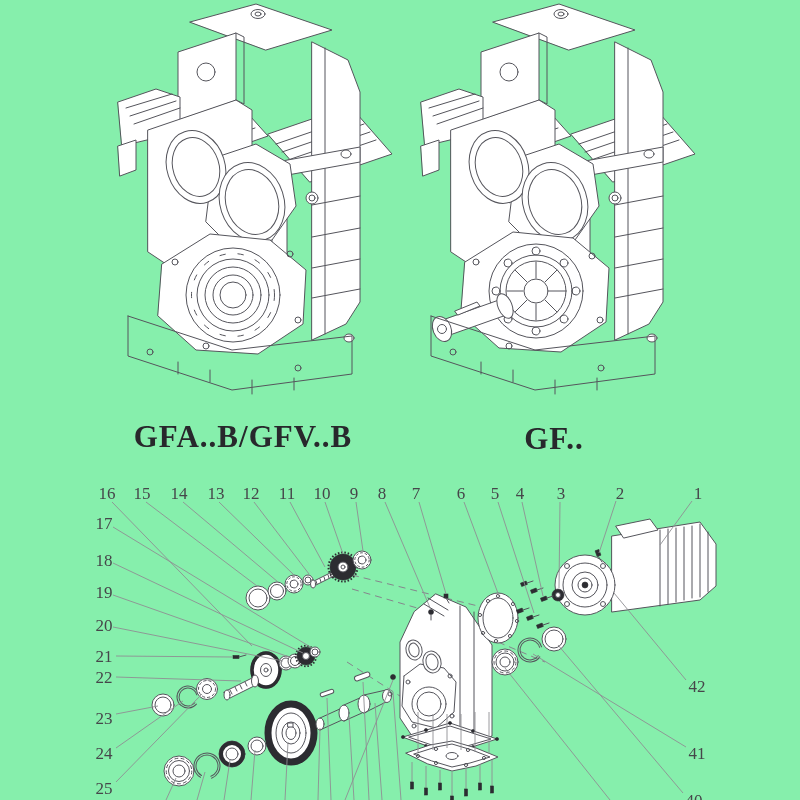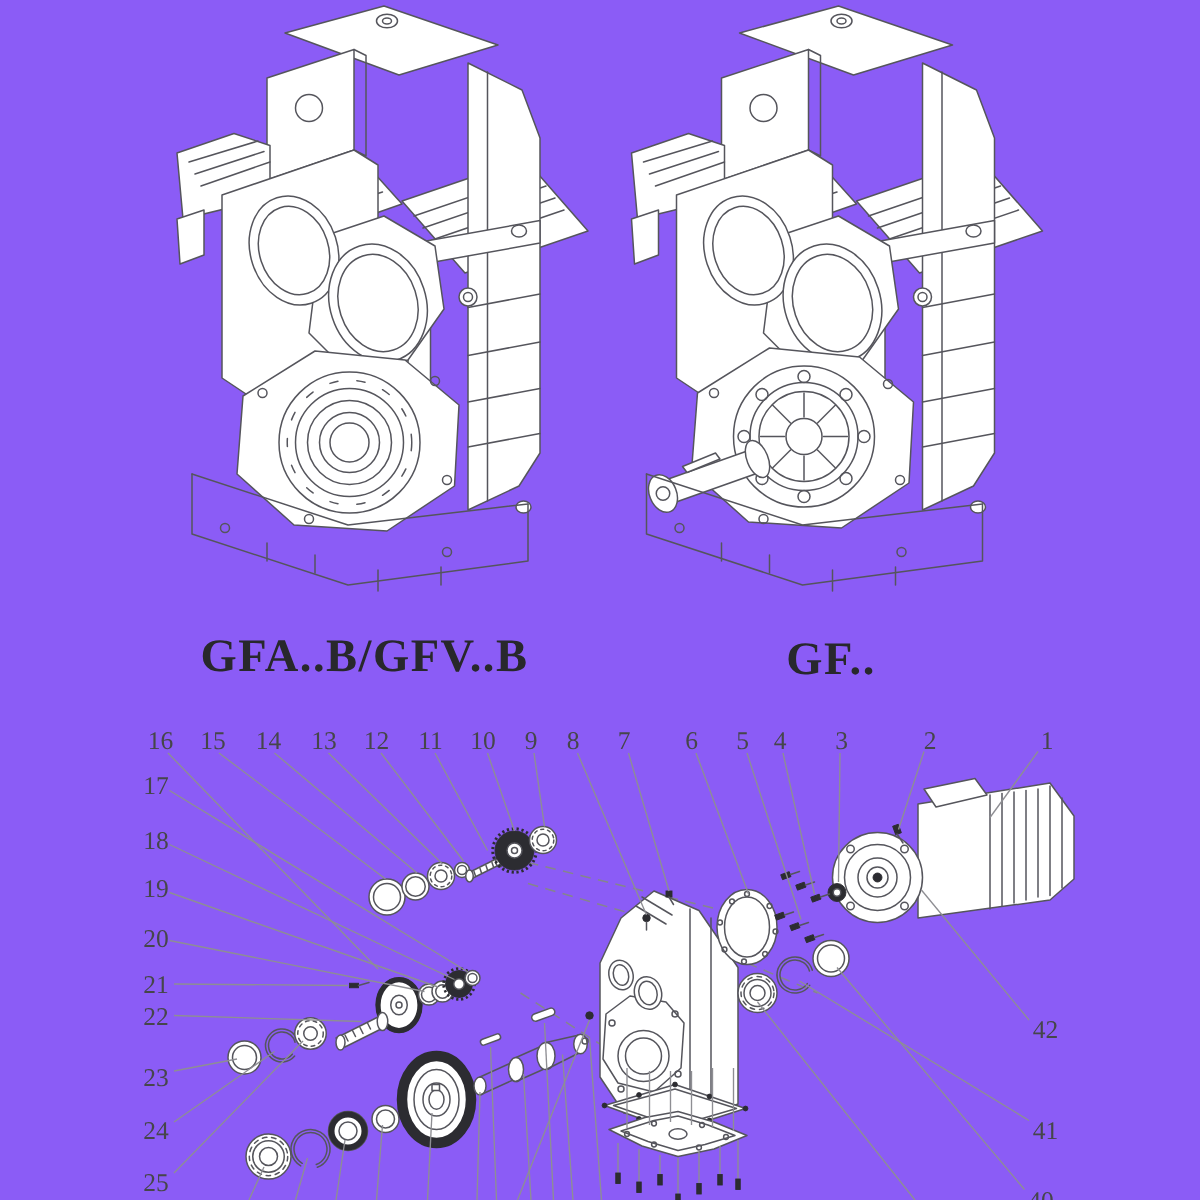--- a/index.html
+++ b/index.html
@@ -1,16 +1,16 @@
 <!DOCTYPE html>
 <html><head>
 <meta charset="utf-8">
 <style>
   html,body{margin:0;padding:0;background:#ffffff;}
-  .canvas{position:relative;width:800px;height:800px;background:#8b5cf6;overflow:hidden;
+  .canvas{position:relative;width:800px;height:800px;background:#86efac;overflow:hidden;
           font-family:"Liberation Serif","DejaVu Serif",serif;}
   svg{position:absolute;left:0;top:0;}
   .ln{fill:none;stroke:#55555c;stroke-width:1;stroke-linejoin:round;stroke-linecap:round;}
   .wh{fill:#ffffff;stroke:#55555c;stroke-width:1;stroke-linejoin:round;stroke-linecap:round;}
   .dk{fill:#2c2c31;stroke:#2c2c31;stroke-width:.6;}
   .rim{fill:none;stroke:#2c2c31;}
   .dash{fill:none;stroke:#85858c;stroke-width:1;stroke-dasharray:7 5;}
   .leader{stroke:#8e8e93;stroke-width:.9;fill:none;}
   .callout{font:17px "Liberation Serif","DejaVu Serif",serif;fill:#46464a;}
   .model-label{font:bold 31px "Liberation Serif","DejaVu Serif",serif;fill:#28282c;letter-spacing:1px;}

